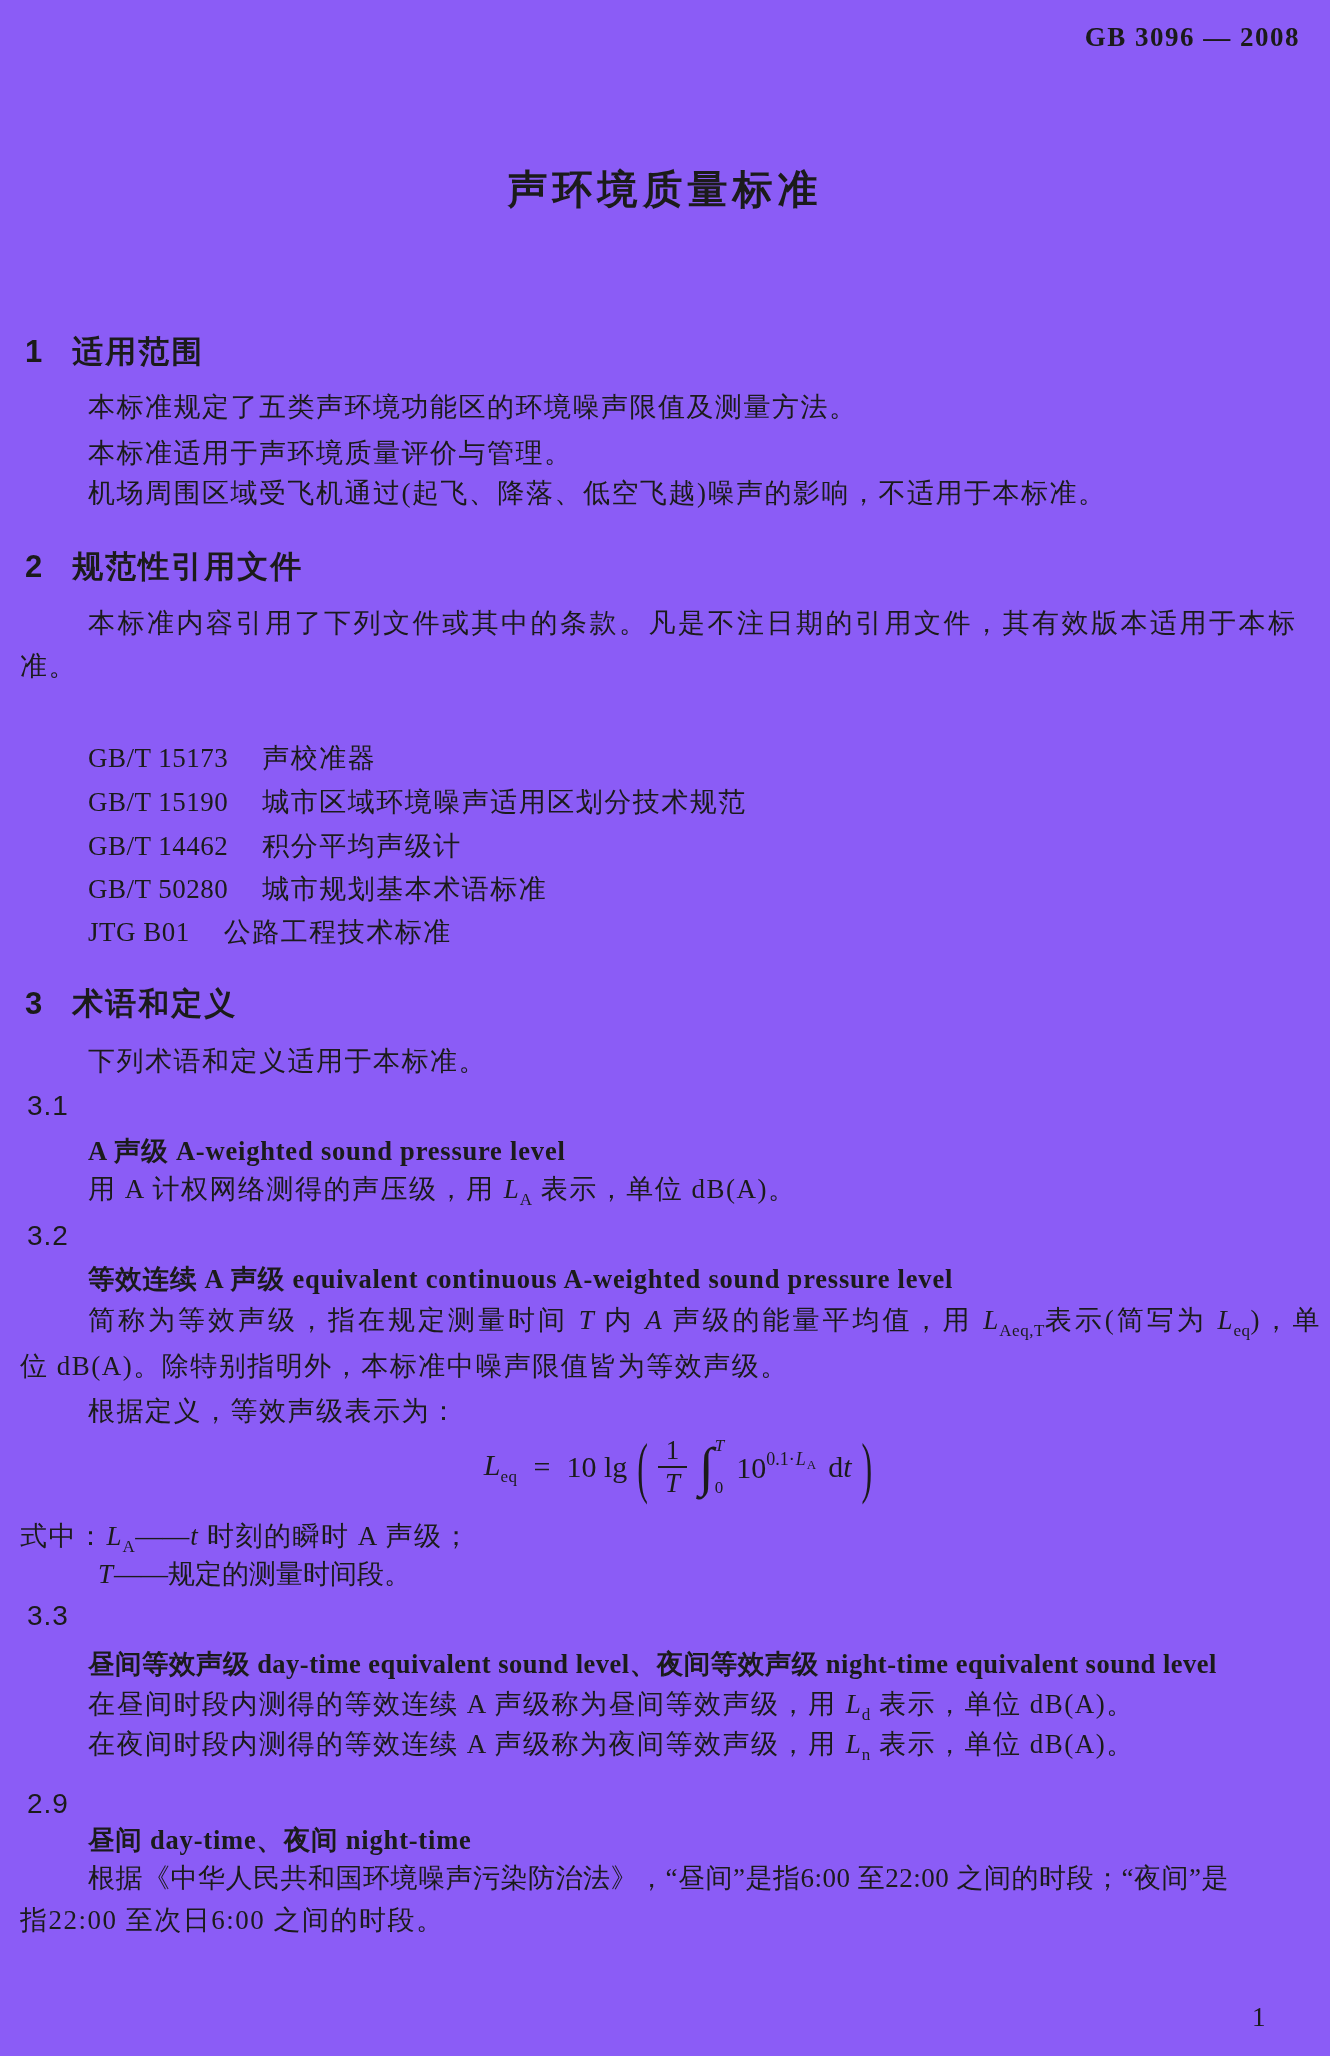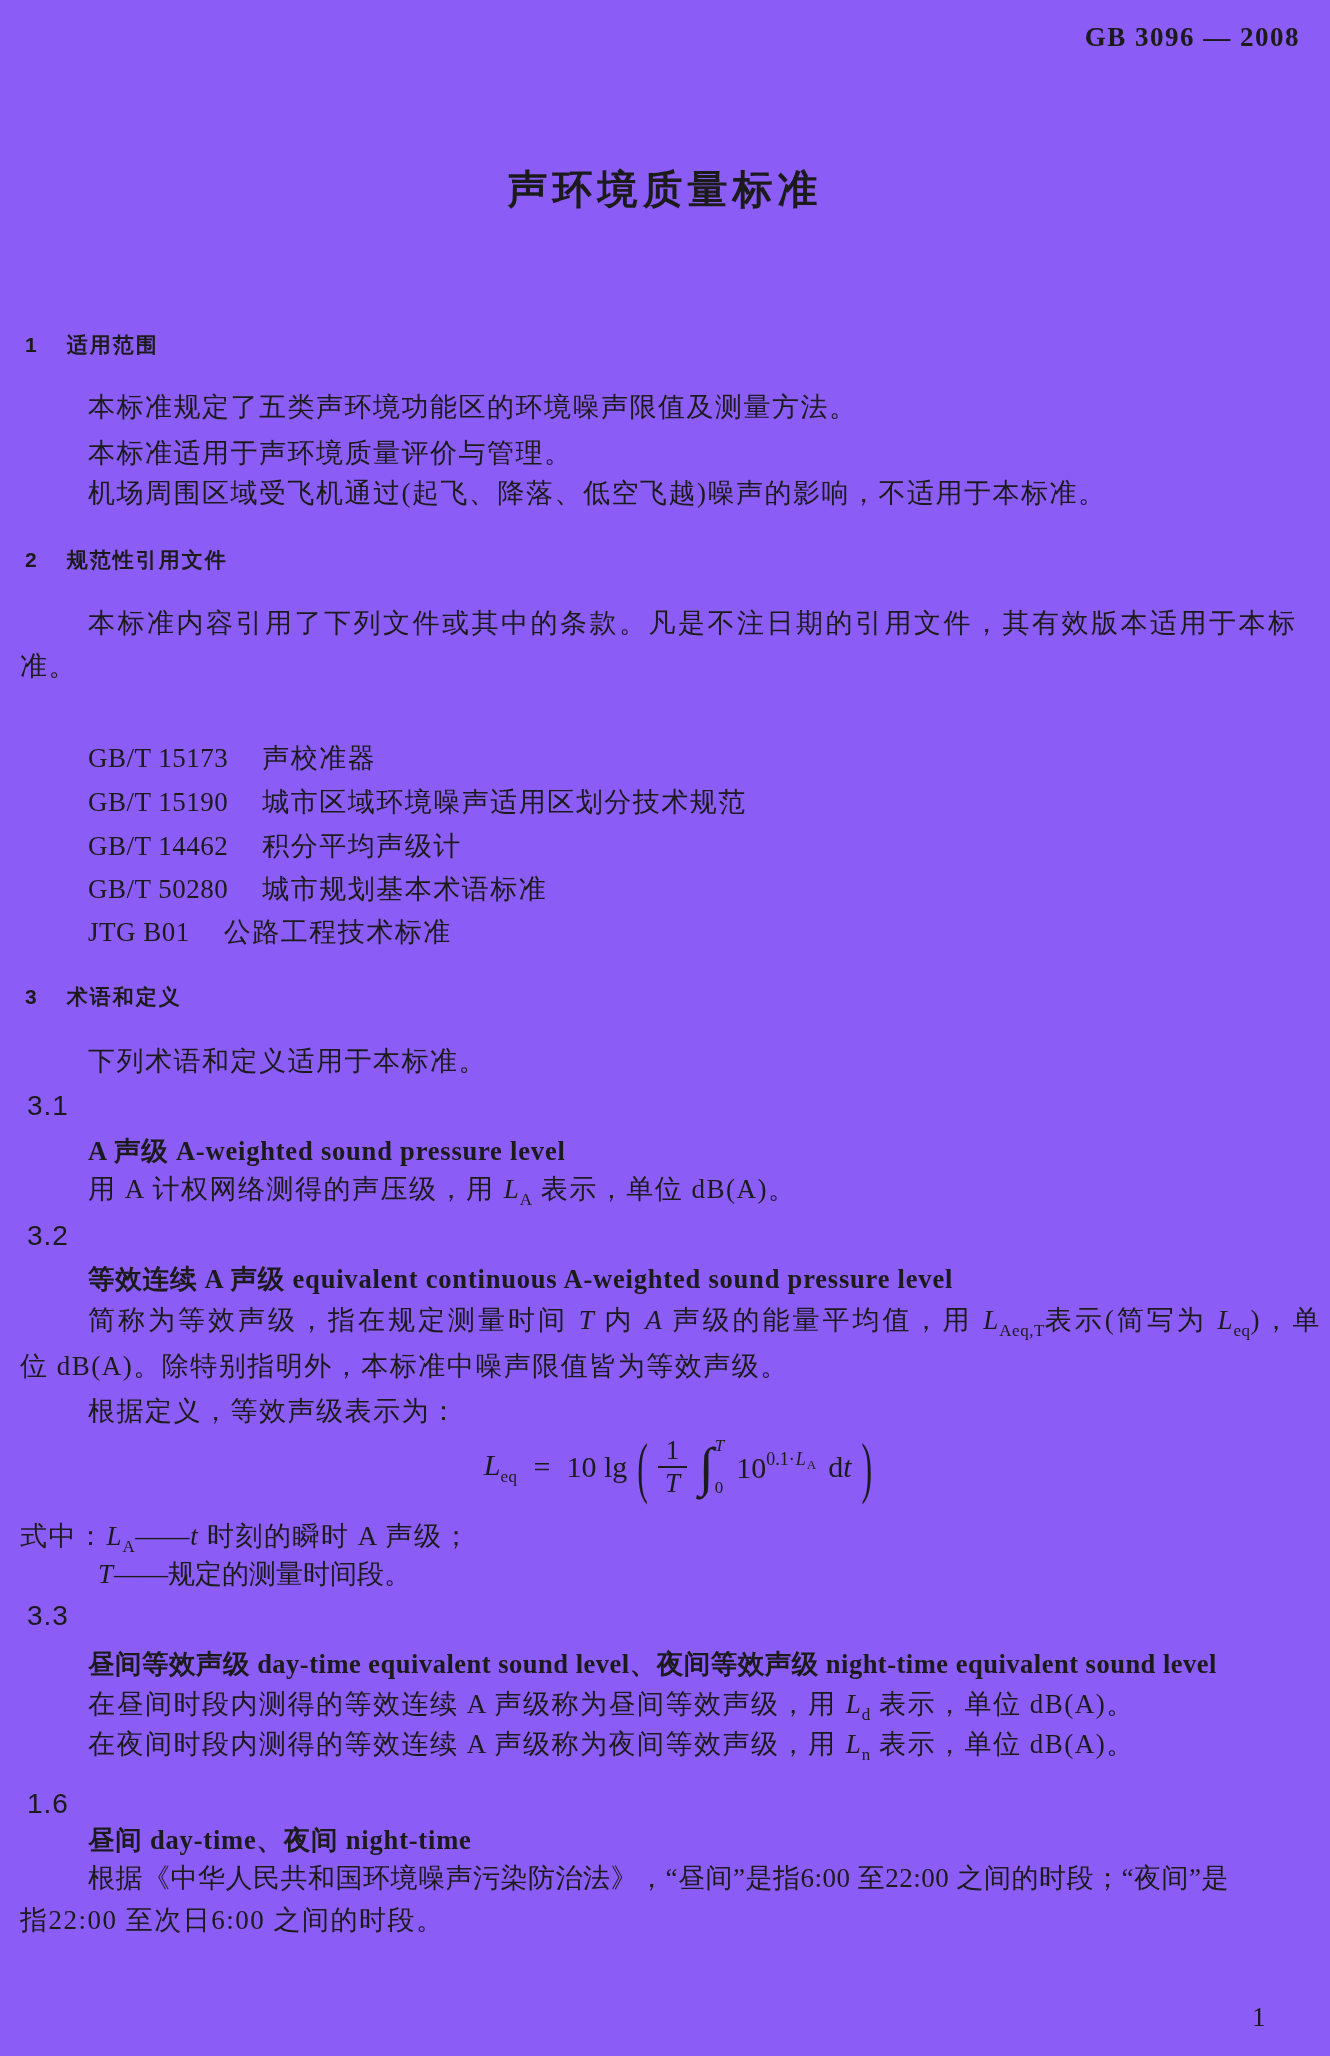--- a/index.html
+++ b/index.html
@@ -19,21 +19,21 @@
   }
   .doc-title {
     top:162px; left:0; width:100%;
     text-align:center;
     font-family:"Liberation Sans","DejaVu Sans",sans-serif;
     font-weight:bold; font-size:40px; letter-spacing:5px;
   }
   .sec-head {
     left:25px;
     font-family:"Liberation Sans","DejaVu Sans",sans-serif;
-    font-weight:bold; font-size:21px; letter-spacing:2px;
+    font-weight:bold; font-size:31px; letter-spacing:2px;
   }
   .sec-head .num { margin-right:30px; letter-spacing:0; }
   .sub-num {
     left:27px;
     font-family:Liberation Sans, sans-serif;
     font-size:28px; letter-spacing:1px;
   }
   .line { font-size:27px; letter-spacing:1.5px; }
   .ind { left:88px; }
   .flush { left:20px; }
@@ -153,20 +153,20 @@
 
   <div class="abs sub-num" style="top:1600px">3.3</div>
   <div class="abs term sp05" style="top:1646px">昼间等效声级  day-time equivalent sound level、夜间等效声级  night-time equivalent sound level</div>
   <div class="abs line ind" style="top:1686px">
     <span>在昼间时段内测得的等效连续 A 声级称为昼间等效声级，用 </span><i class="v">L</i><sub class="s">d</sub><span> 表示，单位 dB(A)。</span>
   </div>
   <div class="abs line ind" style="top:1726px">
     <span>在夜间时段内测得的等效连续 A 声级称为夜间等效声级，用 </span><i class="v">L</i><sub class="s">n</sub><span> 表示，单位 dB(A)。</span>
   </div>
 
-  <div class="abs sub-num" style="top:1788px">1.6</div>
+  <div class="abs sub-num" style="top:1788px">2.9</div>
   <div class="abs term" style="top:1822px">昼间  day-time、夜间  night-time</div>
   <div class="abs line ind sp05" style="top:1860px">根据《中华人民共和国环境噪声污染防治法》，“昼间”是指6:00 至22:00 之间的时段；“夜间”是</div>
   <div class="abs line flush" style="top:1902px">指22:00 至次日6:00 之间的时段。</div>
 
   <div class="abs page-num">1</div>
 
 </div>
 
 </body></html>

